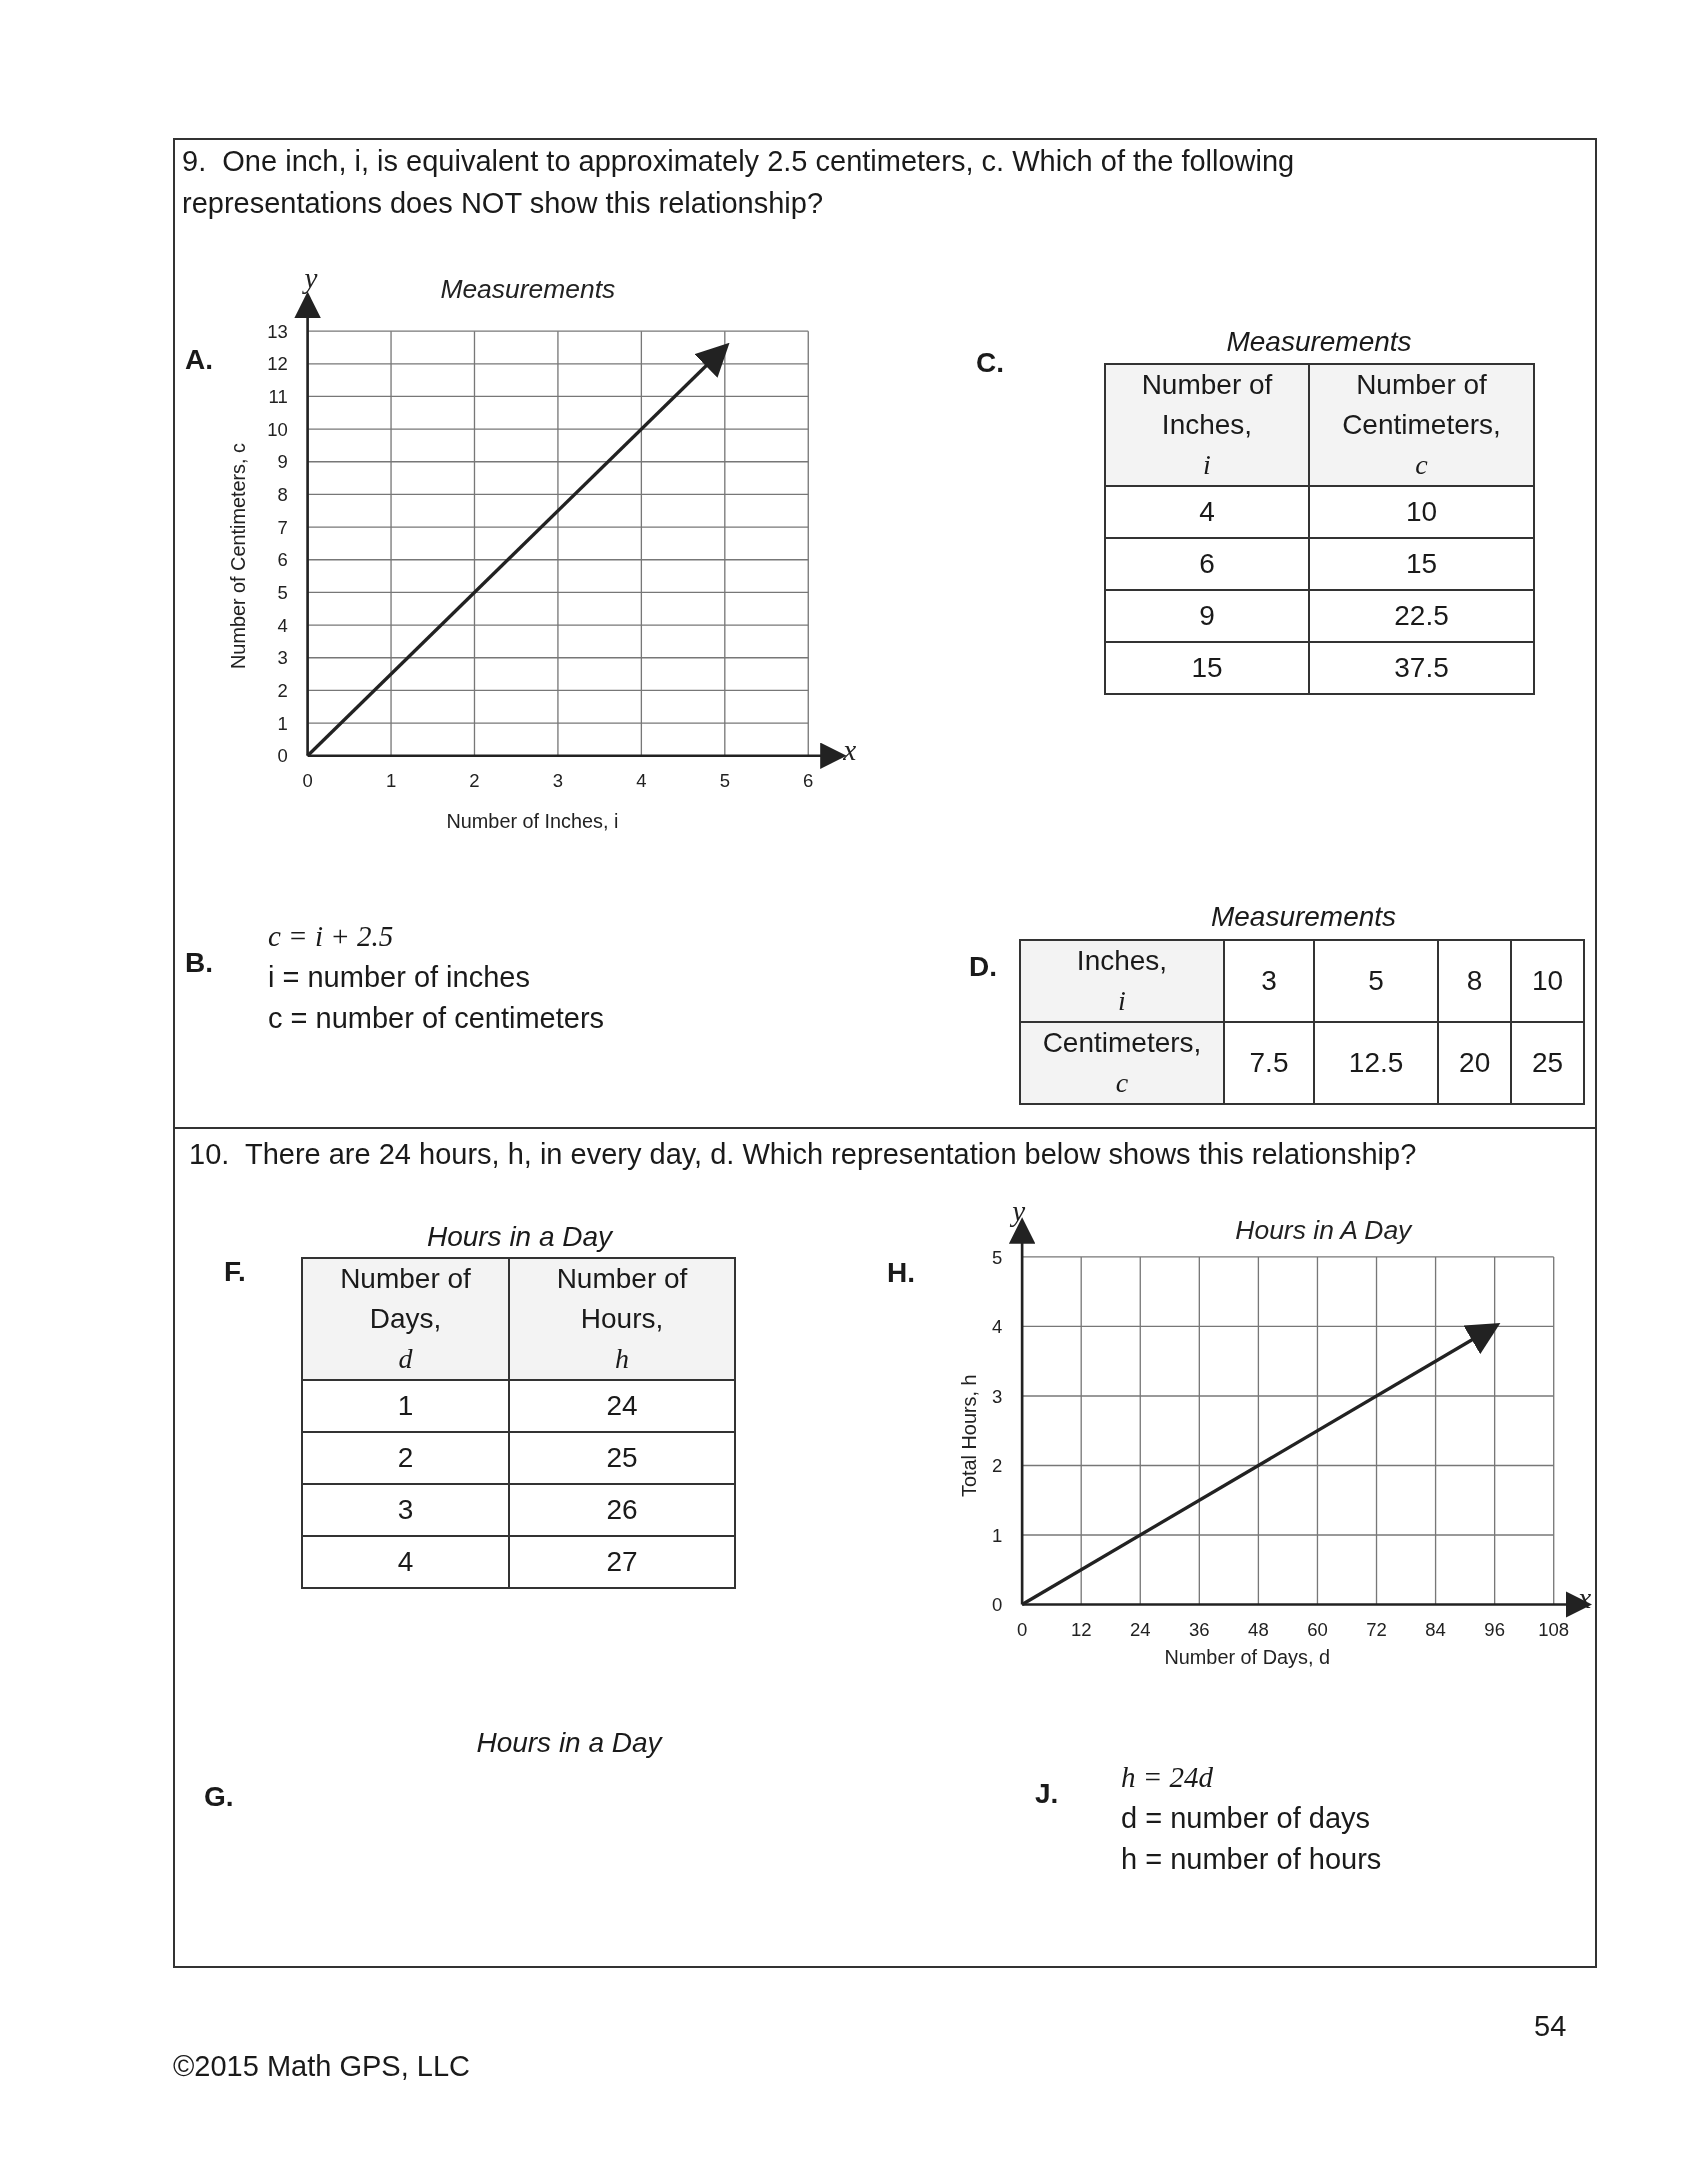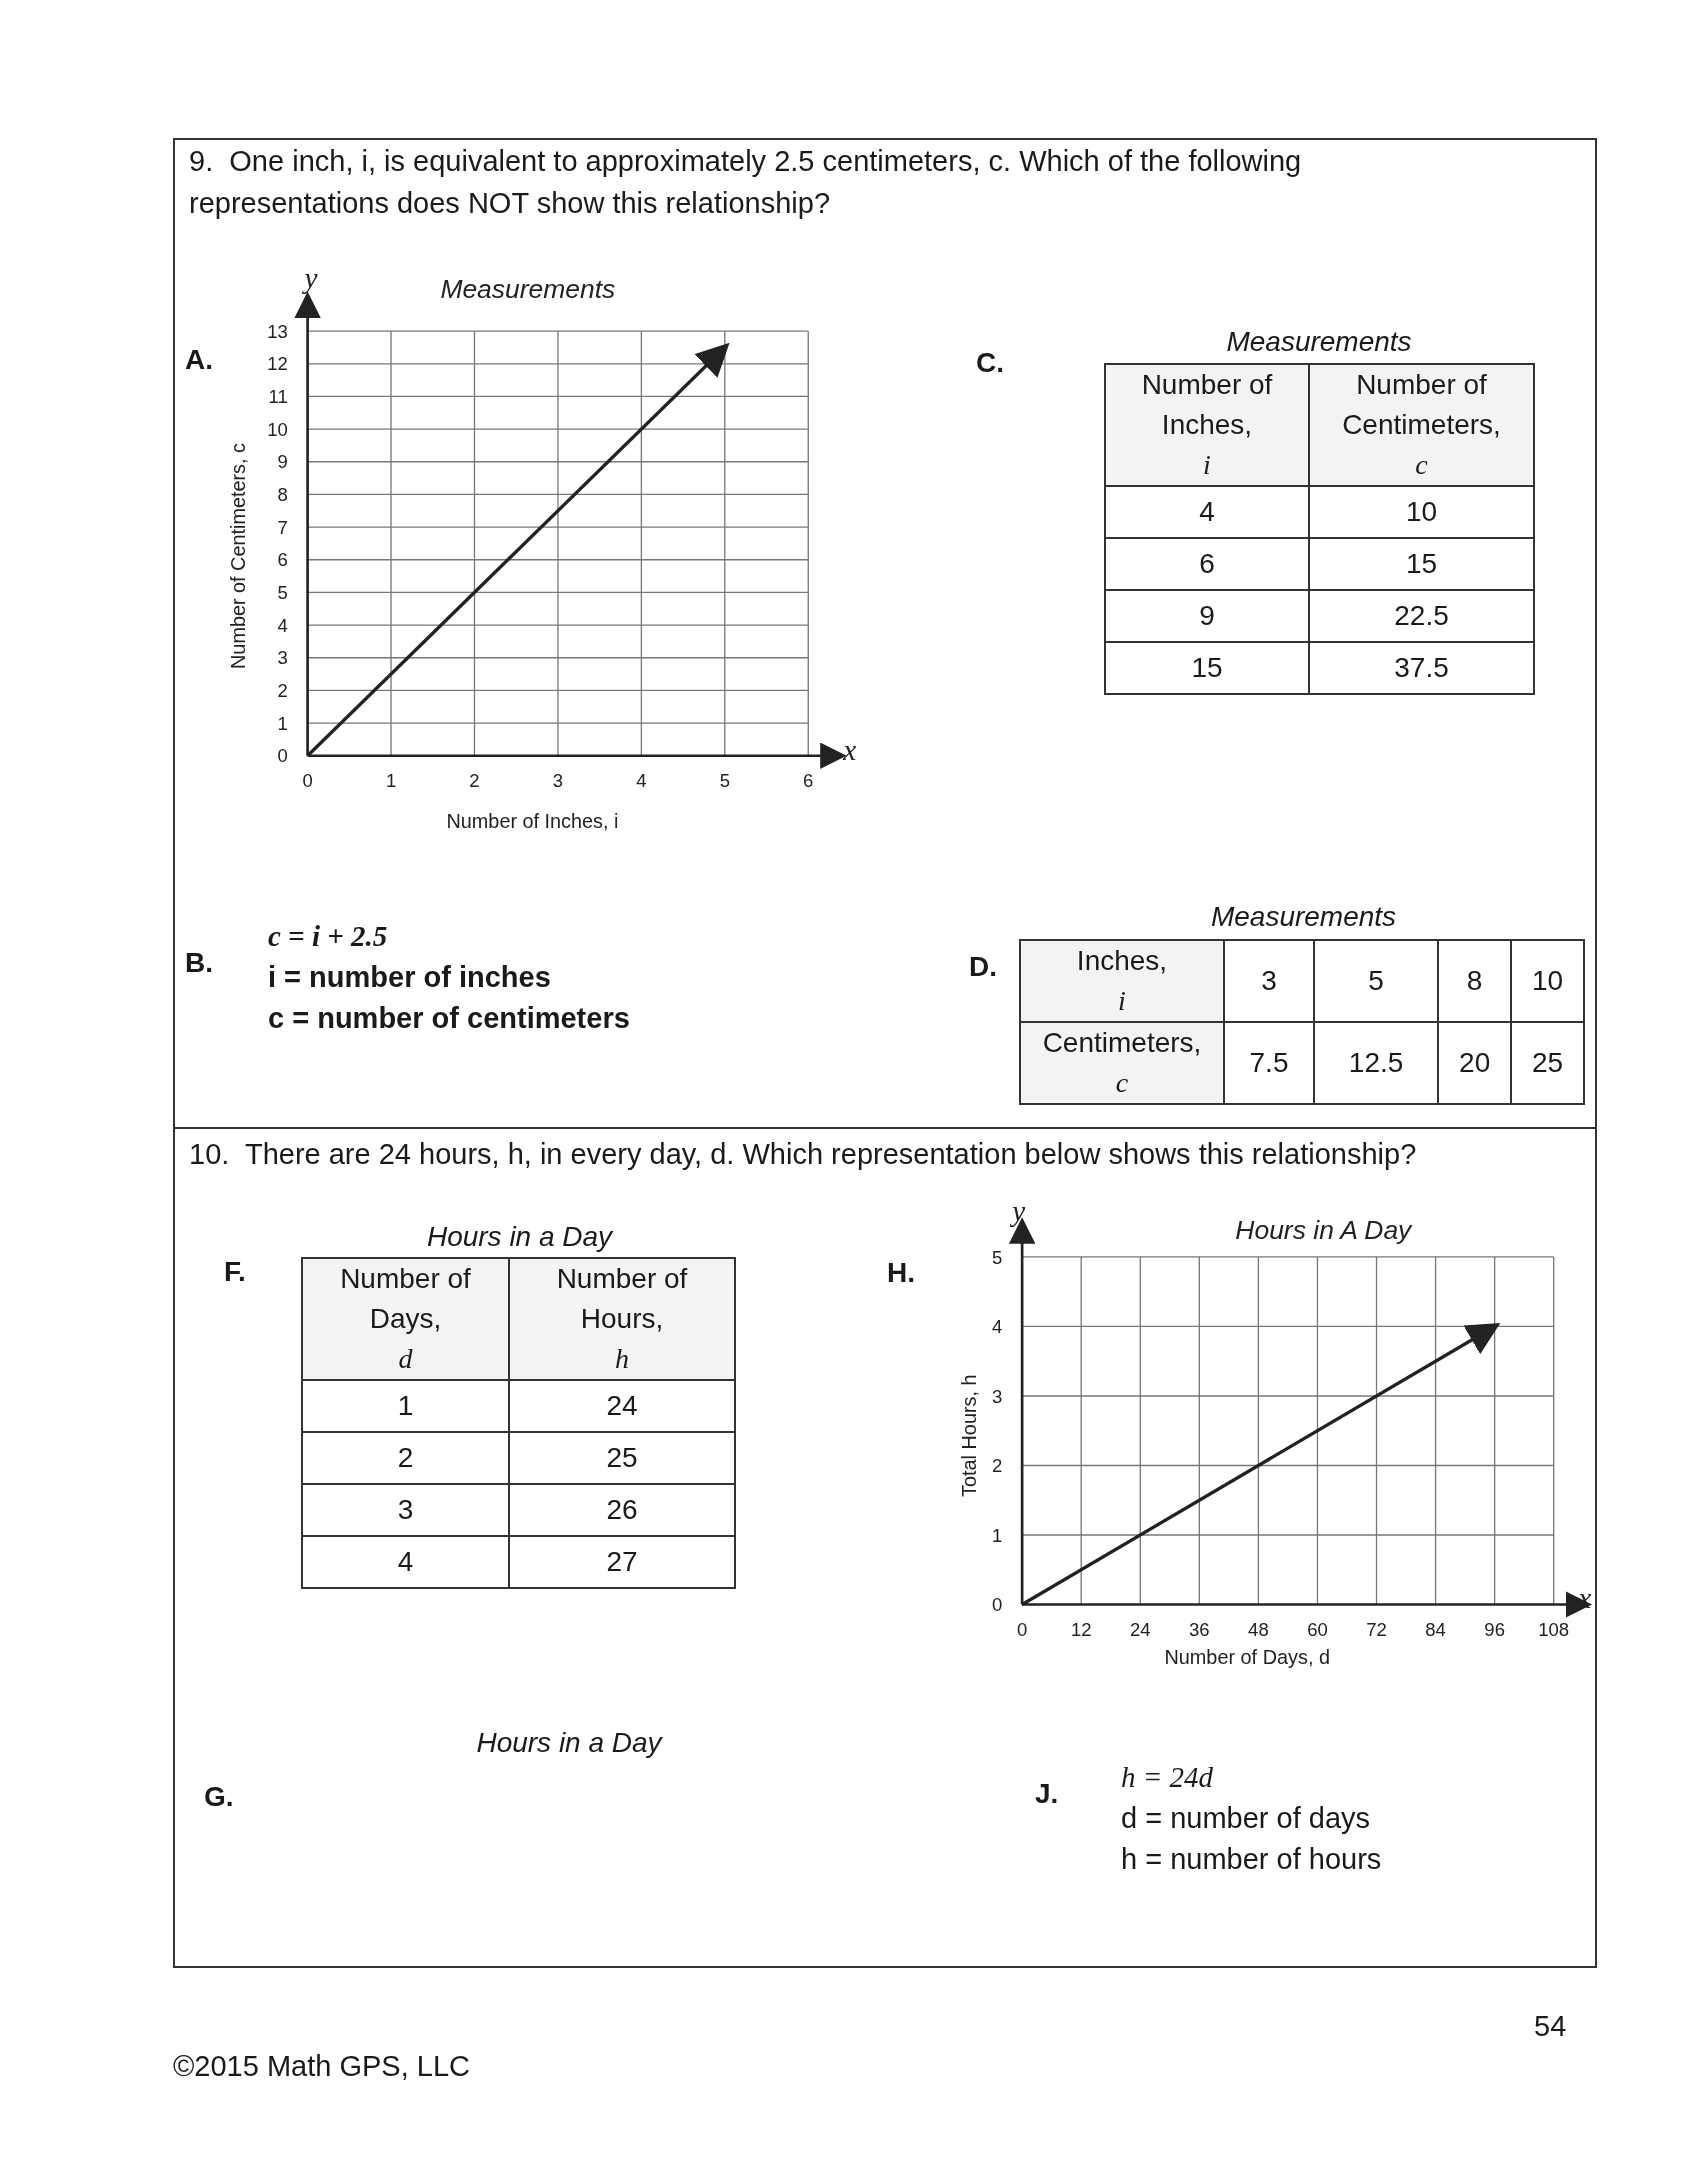--- a/index.html
+++ b/index.html
@@ -18,21 +18,21 @@
   .eq{font-size:29px;line-height:41px;}
   .footer{font-size:29px;}
   svg text{font-family:"Liberation Sans","DejaVu Sans",sans-serif;fill:#222;}
 </style>
 </head>
 <body>
 
 <div class="box"></div>
 <div class="divider"></div>
 
-<div class="abs qtext" style="left:189px;top:140px;width:1389px;">
+<div class="abs qtext" style="left:182px;top:140px;width:1389px;">
   <div><span>9.</span>&nbsp; <span>One inch, i, is equivalent to approximately 2.5 centimeters, c.  Which of the following</span></div>
   <div>representations does NOT show this relationship?</div>
 </div>
 
 <div class="abs label" style="left:185px;top:344px;">A.</div>
 <svg class="abs" id="chartA" style="left:218px;top:265px;" width="662" height="582" viewBox="0 0 1000 880">
   <defs>
     <marker id="arrA" markerWidth="10" markerHeight="10" refX="8" refY="5" orient="auto" markerUnits="strokeWidth">
         <path d="M0,0 L10,5 L0,10 z" fill="#222"></path>
       </marker>
@@ -125,21 +125,21 @@
         <td>22.5</td>
       </tr>
   <tr style="height:52px">
         <td>15</td>
         <td>37.5</td>
       </tr>
 </tbody>
   </table>
 
 <div class="abs label" style="left:185px;top:947px;">B.</div>
-<div class="abs eq" style="left:268px;top:916px;font-weight:bold;">
+<div class="abs eq" style="left:268px;top:916px;">
   <div class="it">c = i + 2.5</div>
   <div>i = number of inches</div>
   <div>c = number of centimeters</div>
 </div>
 
 <div class="abs label" style="left:969px;top:951px;">D.</div>
 <div class="abs ttl" style="left:1125px;top:901px;width:357px;">Measurements</div>
 <table class="abs dt" style="left:1019px;top:939px;width:566px;">
   <tbody>
       <tr style="height:81px">

